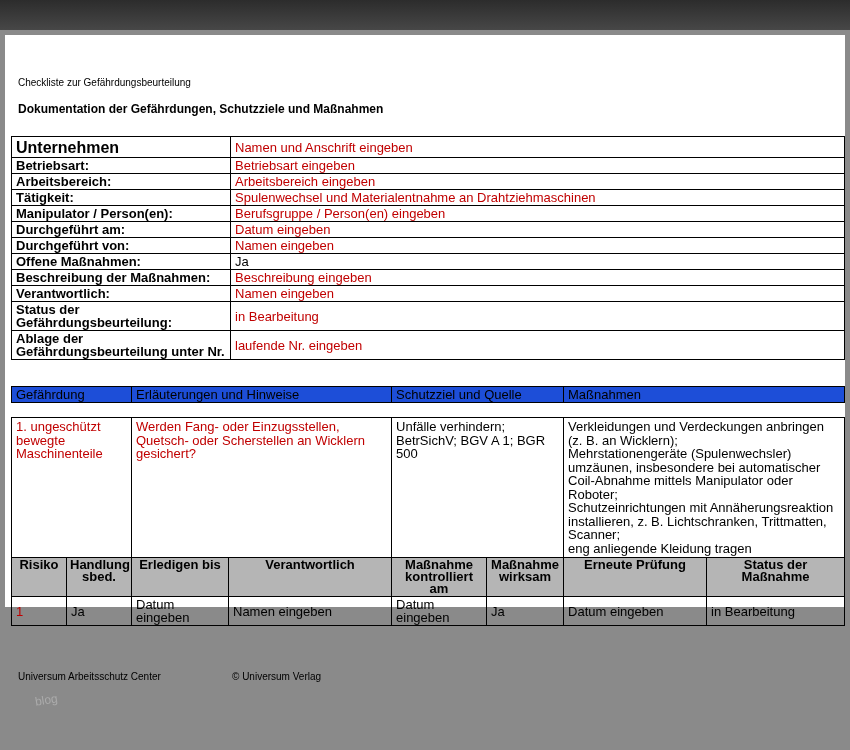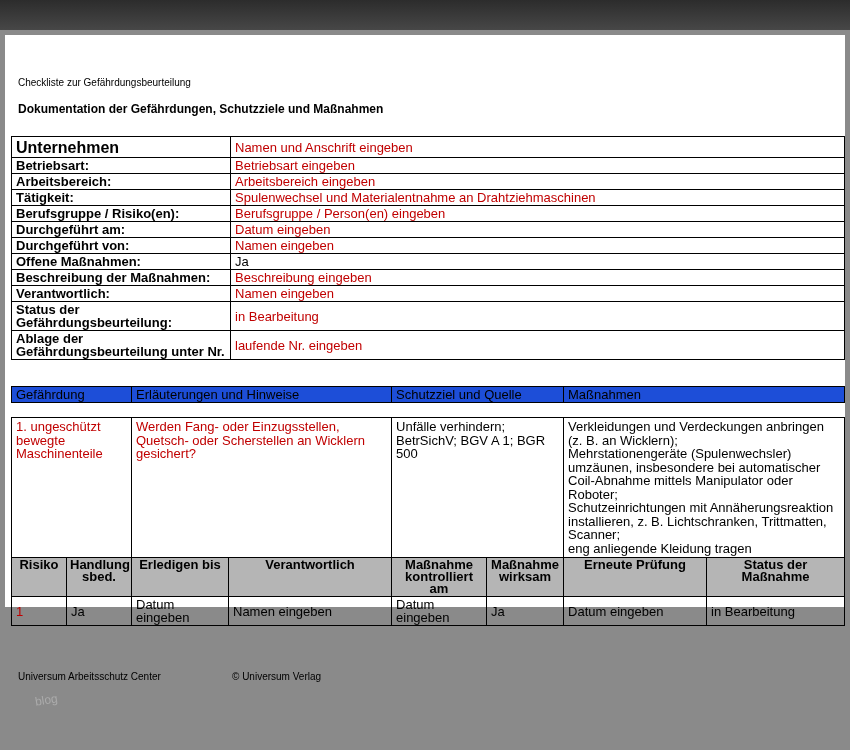--- a/index.html
+++ b/index.html
@@ -95,21 +95,21 @@
       </tr>
       <tr>
         <td class="label">Arbeitsbereich:</td>
         <td class="red">Arbeitsbereich eingeben</td>
       </tr>
       <tr>
         <td class="label">Tätigkeit:</td>
         <td class="red">Spulenwechsel und Materialentnahme an Drahtziehmaschinen</td>
       </tr>
       <tr>
-        <td class="label">Berufsgruppe / Risiko(en):</td>
+        <td class="label">Manipulator / Person(en):</td>
         <td class="red">Berufsgruppe / Person(en) eingeben</td>
       </tr>
       <tr>
         <td class="label">Durchgeführt am:</td>
         <td class="red">Datum eingeben</td>
       </tr>
       <tr>
         <td class="label">Durchgeführt von:</td>
         <td class="red">Namen eingeben</td>
       </tr>

